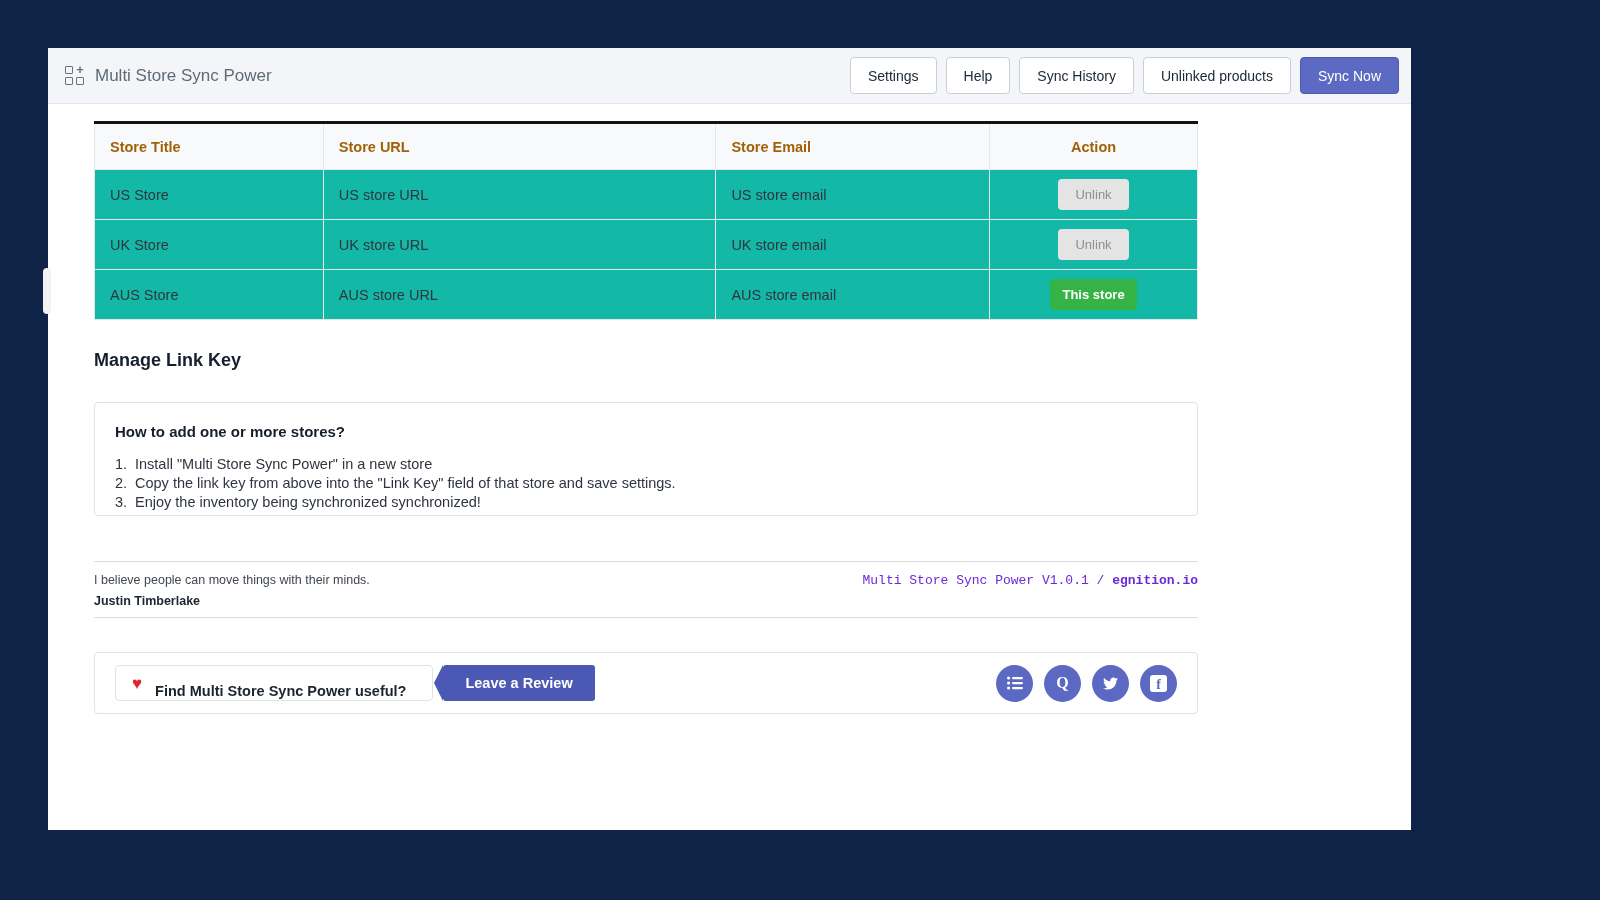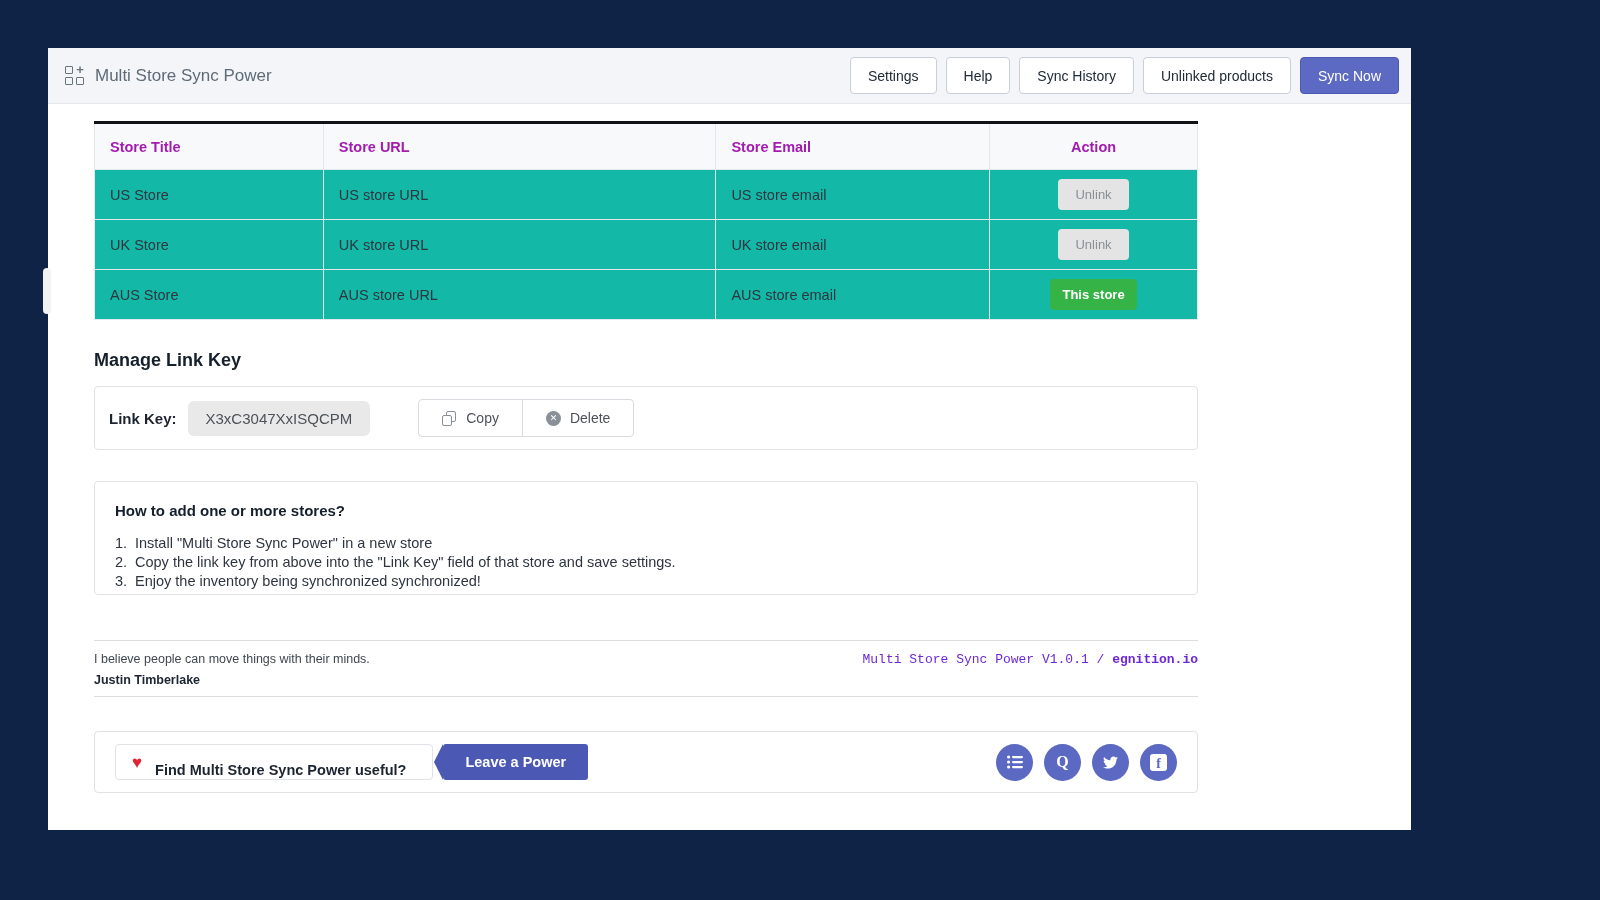--- a/index.html
+++ b/index.html
@@ -33,21 +33,21 @@
   .btn {
     background:#fff; border:1px solid #c9cfd8; border-radius:4px;
     height:37px; padding:1px 17px; font-size:14px; color:#212b36;
     display:flex; align-items:center; cursor:pointer;
   }
   .btn-primary { background:#5c6ac4; border-color:#4c59b4; color:#fff; }
   
   .content { margin-left:46px; width:1104px; }
   table.stores { width:100%; border-collapse:collapse; margin-top:17px; border-top:3px solid #101215; }
   table.stores th, table.stores td { border:1px solid #e5e8eb; padding:0 15px; text-align:left; }
-  table.stores th { background:#f8f9fb; height:47px; font-size:14.5px; font-weight:bold; color:#a21caf; }
+  table.stores th { background:#f8f9fb; height:47px; font-size:14.5px; font-weight:bold; color:#a16207; }
   table.stores td { height:50px; font-size:14.5px; color:#2e3540; background:#14b8a6; }
   .col-action { text-align:center !important; }
   .unlink-btn {
     background:#e4e4e4; border:none; border-radius:4px; color:#8b9095;
     font-size:13px; padding:8px 17px; cursor:pointer; font-family:inherit;
   }
   .this-store-badge {
     display:inline-block; background:#36b347; border-radius:4px; color:#fff;
     font-size:13px; font-weight:bold; padding:8px 12px;
   }
@@ -166,34 +166,20 @@
           <td>AUS Store</td>
           <td>AUS store URL</td>
           <td>AUS store email</td>
           <td class="col-action"><span class="this-store-badge">This store</span></td>
         </tr>
       </tbody>
     </table>
 
     <h2 class="section-heading">Manage Link Key</h2>
 
-    <div class="card linkkey-card">
-      <span class="linkkey-label">Link Key:</span>
-      <span class="linkkey-pill">X3xC3047XxISQCPM</span>
-      <div class="btn-group">
-        <div class="btn-seg">
-          <span class="copy-icon"></span>
-          <span>Copy</span>
-        </div>
-        <div class="btn-seg">
-          <span class="x-circle">✕</span>
-          <span>Delete</span>
-        </div>
-      </div>
-    </div>
 
     <div class="card howto-card">
       <div class="howto-heading">How to add one or more stores?</div>
       <div class="howto-steps">
         <div class="howto-step">
           <span class="num">1.</span>
           <span>Install "Multi Store Sync Power" in a new store</span>
         </div>
         <div class="howto-step">
           <span class="num">2.</span>
@@ -217,21 +203,21 @@
       </div>
     </div>
     <hr class="divider2">
 
     <div class="card review-card">
       <div class="review-left">
         <div class="review-box">
           <span class="heart-icon">♥</span>
           <span class="review-question">Find Multi Store Sync Power useful?</span>
         </div>
-        <button class="review-btn">Leave a Power</button>
+        <button class="review-btn">Leave a Review</button>
       </div>
       <div class="social-row">
         <div class="social-circle">
           <svg width="16" height="14" viewBox="0 0 16 14">
               <g fill="#ffffff">
                 <circle cx="1.6" cy="2" r="1.6"></circle>
                 <rect x="5" y="1" width="11" height="2.2" rx="1.1"></rect>
                 <circle cx="1.6" cy="7" r="1.6"></circle>
                 <rect x="5" y="6" width="11" height="2.2" rx="1.1"></rect>
                 <circle cx="1.6" cy="12" r="1.6"></circle>

